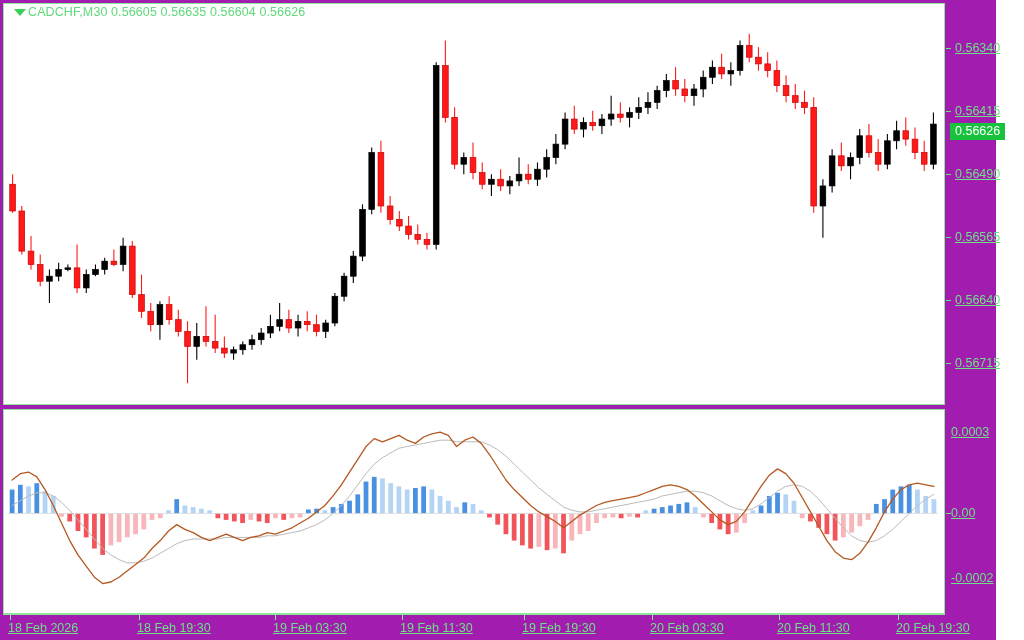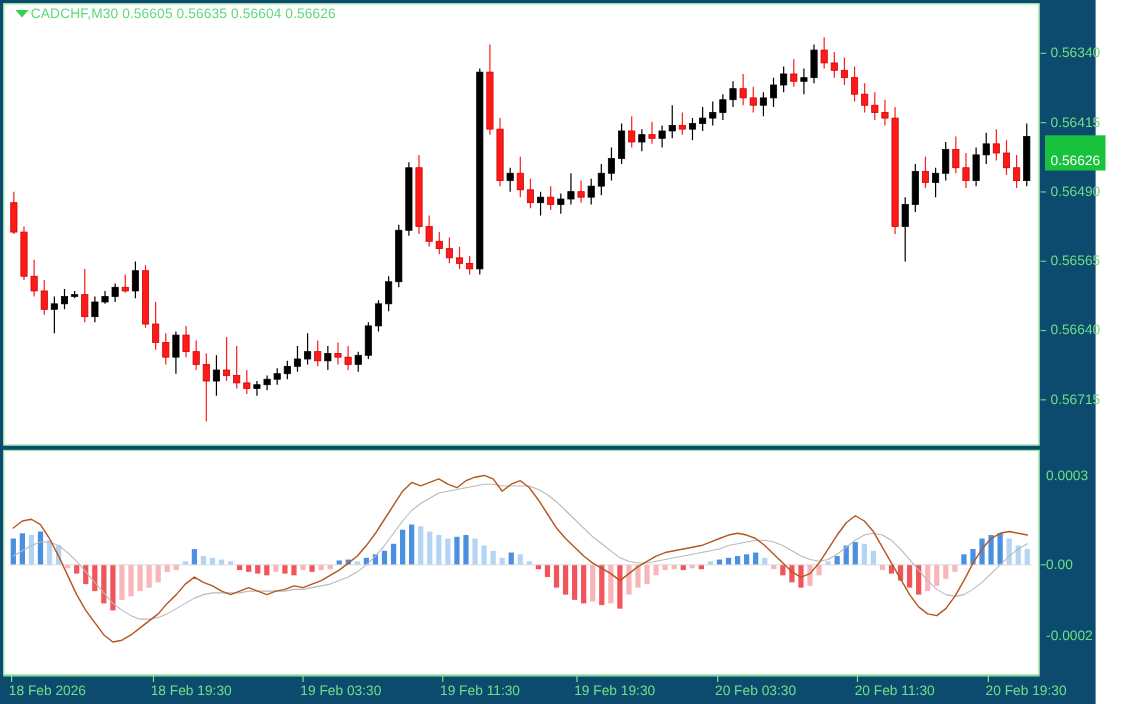--- a/index.html
+++ b/index.html
@@ -1,43 +1,43 @@
 <!DOCTYPE html>
 <html><head>
 <meta charset="utf-8">
 <style>
   html,body{margin:0;padding:0;background:#ffffff;}
   body{width:1024px;height:640px;overflow:hidden;
        font-family:"Liberation Sans","DejaVu Sans",sans-serif;}
-  #root{position:relative;width:996px;height:640px;background:#0c4a6e;}
+  #root{position:relative;width:996px;height:640px;background:#a21caf;}
 
   
   .panel{position:absolute;border:1px solid #8ee89a;box-sizing:border-box;background:#fff;}
   #price-panel{left:3px;top:3px;width:942px;height:402px;}
   #macd-panel{left:3px;top:409px;width:942px;height:205px;}
 
   .panel-svg{position:absolute;left:0;top:0;width:100%;height:100%;display:block;}
 
   
   .panel-label{position:absolute;white-space:nowrap;color:#5fd97a;
                font-size:12.5px;letter-spacing:.1px;z-index:6;}
   #price-label{left:28px;top:5px;}
   #macd-label{left:10px;top:414px;}
 
   .caret{position:absolute;left:14px;top:9px;width:0;height:0;
          border-left:6px solid transparent;border-right:6px solid transparent;
          border-top:7px solid #37cf55;z-index:6;}
 
   
-  .axis-label{position:absolute;white-space:nowrap;color:#6ee086;font-size:12.5px;}
+  .axis-label{position:absolute;white-space:nowrap;color:#6ee086;font-size:12.5px;text-decoration:underline;}
   .tick{position:absolute;background:#6ee086;height:1px;width:5px;}
   .vtick{position:absolute;background:#8ee89a;width:1px;height:6px;}
 
   #price-tag{position:absolute;background:#18c23c;color:#ffffff;
-             font-size:12.5px;padding:16px 5px 2px 5px;white-space:nowrap;z-index:7;text-align:center;}
+             font-size:12.5px;padding:1px 5px 2px 5px;white-space:nowrap;z-index:7;text-align:center;}
 
   #time-axis-line{position:absolute;left:3px;top:614px;width:942px;height:1px;background:#8ee89a;}
 
   
   #banner{position:absolute;left:0;top:143px;width:1024px;height:101px;
           background:linear-gradient(90deg,#2a8fd4 0%,#3c88c9 18%,#6f7fb4 42%,
                      #95709c 58%,#bc5a78 80%,#cf4a5f 100%);
           opacity:.88;z-index:10;display:flex;align-items:center;justify-content:center;}
   #banner-text{color:#ffffff;font-size:46px;font-weight:bold;letter-spacing:.5px;
                white-space:nowrap;text-align:center;line-height:1;}

